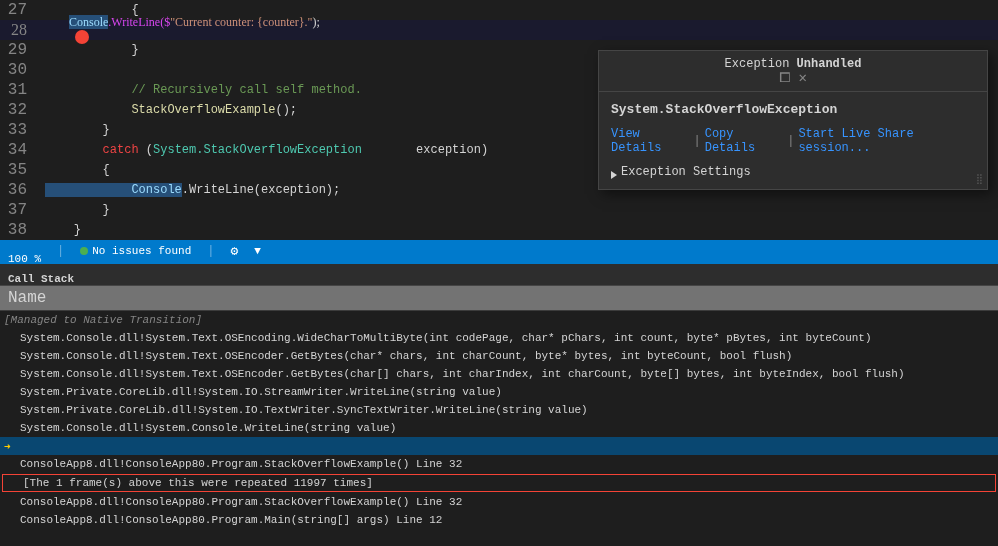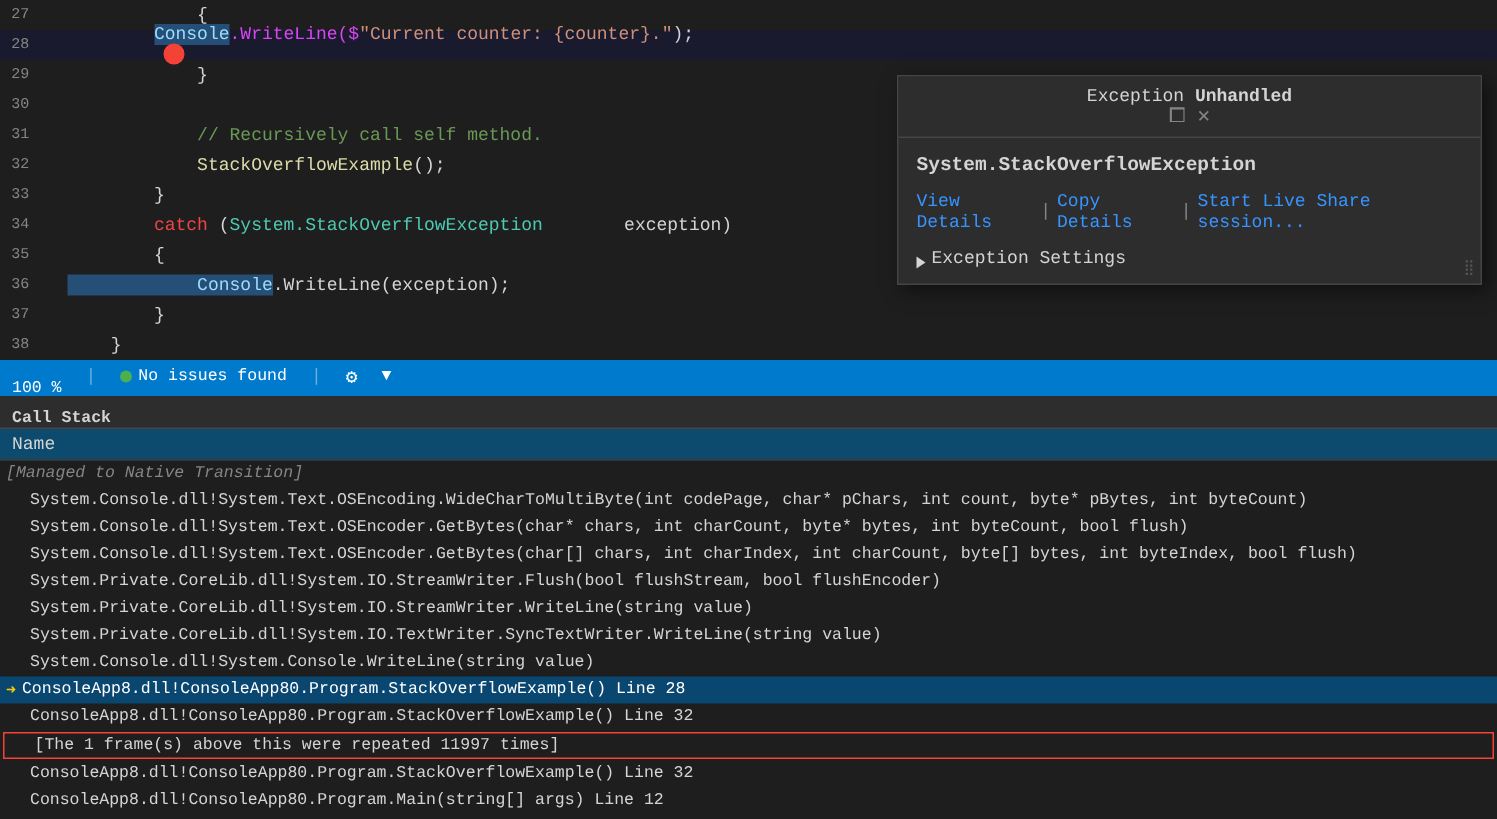--- a/index.html
+++ b/index.html
@@ -29,38 +29,39 @@
     .code-line {
       display: flex;
       align-items: center;
       height: 20px;
       min-height: 20px;
     }
 
     .line-number {
       width: 35px;
       min-width: 35px;
-      text-align: center;
+      text-align: right;
       padding-right: 8px;
       color: #858585;
-      font-size: 10px;
+      font-size: 16px;
       user-select: none;
     }
 
     .line-content {
       flex: 1;
       padding-left: 10px;
       font-size: 12px;
       white-space: pre;
     }
     .kw-comment { color: #6a9955; }
     .kw-white { color: #d4d4d4; }
 
     .line-error {
       background: rgba(255, 0, 0, 0.05);
+      font-family: Liberation Serif, serif;
     }
 
     
     .exception-popup {
       position: absolute;
       top: 50px;
       right: 10px;
       width: 390px;
       background: #2d2d2d;
       border: 1px solid #454545;
@@ -216,22 +217,22 @@
     }
 
     .call-stack-table {
       width: 100%;
       height: calc(100% - 22px);
       overflow-y: auto;
     }
 
     .col-header {
       padding: 3px 8px;
-      background: #0c4a6e;
-      font-size: 12px;
+      background: #737373;
+      font-size: 16px;
       color: #d4d4d4;
       font-weight: normal;
       border-bottom: 1px solid #3c3c3c;
     }
 
     .stack-row {
       display: flex;
       align-items: center;
       height: 18px;
       padding: 0 8px 0 20px;
@@ -370,35 +371,31 @@
     <div class="stack-row">
       <span>System.Console.dll!System.Text.OSEncoding.WideCharToMultiByte(int codePage, char* pChars, int count, byte* pBytes, int byteCount)</span>
     </div>
     <div class="stack-row">
       <span>System.Console.dll!System.Text.OSEncoder.GetBytes(char* chars, int charCount, byte* bytes, int byteCount, bool flush)</span>
     </div>
     <div class="stack-row">
       <span>System.Console.dll!System.Text.OSEncoder.GetBytes(char[] chars, int charIndex, int charCount, byte[] bytes, int byteIndex, bool flush)</span>
     </div>
     <div class="stack-row">
-      <span>System.Private.CoreLib.dll!System.IO.StreamWriter.Flush(bool flushStream, bool flushEncoder)</span>
-    </div>
-    <div class="stack-row">
       <span>System.Private.CoreLib.dll!System.IO.StreamWriter.WriteLine(string value)</span>
     </div>
     <div class="stack-row">
       <span>System.Private.CoreLib.dll!System.IO.TextWriter.SyncTextWriter.WriteLine(string value)</span>
     </div>
     <div class="stack-row">
       <span>System.Console.dll!System.Console.WriteLine(string value)</span>
     </div>
 
     <div style="position:relative; display:flex; align-items:center; height:18px; background:#094771; padding-left:4px;">
       <span style="color:#ffcc00; font-size:11px; margin-right:4px;">➜</span>
-      <span style="font-size:11px; color:#fff;">ConsoleApp8.dll!ConsoleApp80.Program.StackOverflowExample() Line 28</span>
     </div>
 
     <div class="stack-row">
       <span>ConsoleApp8.dll!ConsoleApp80.Program.StackOverflowExample() Line 32</span>
     </div>
 
     <div style="display:flex; align-items:center; height:18px; padding:0 8px 0 20px; font-size:11px; color:#d4d4d4; border:1px solid #f44336; margin:1px 2px;">
       <span>[The 1 frame(s) above this were repeated 11997 times]</span>
     </div>
 

